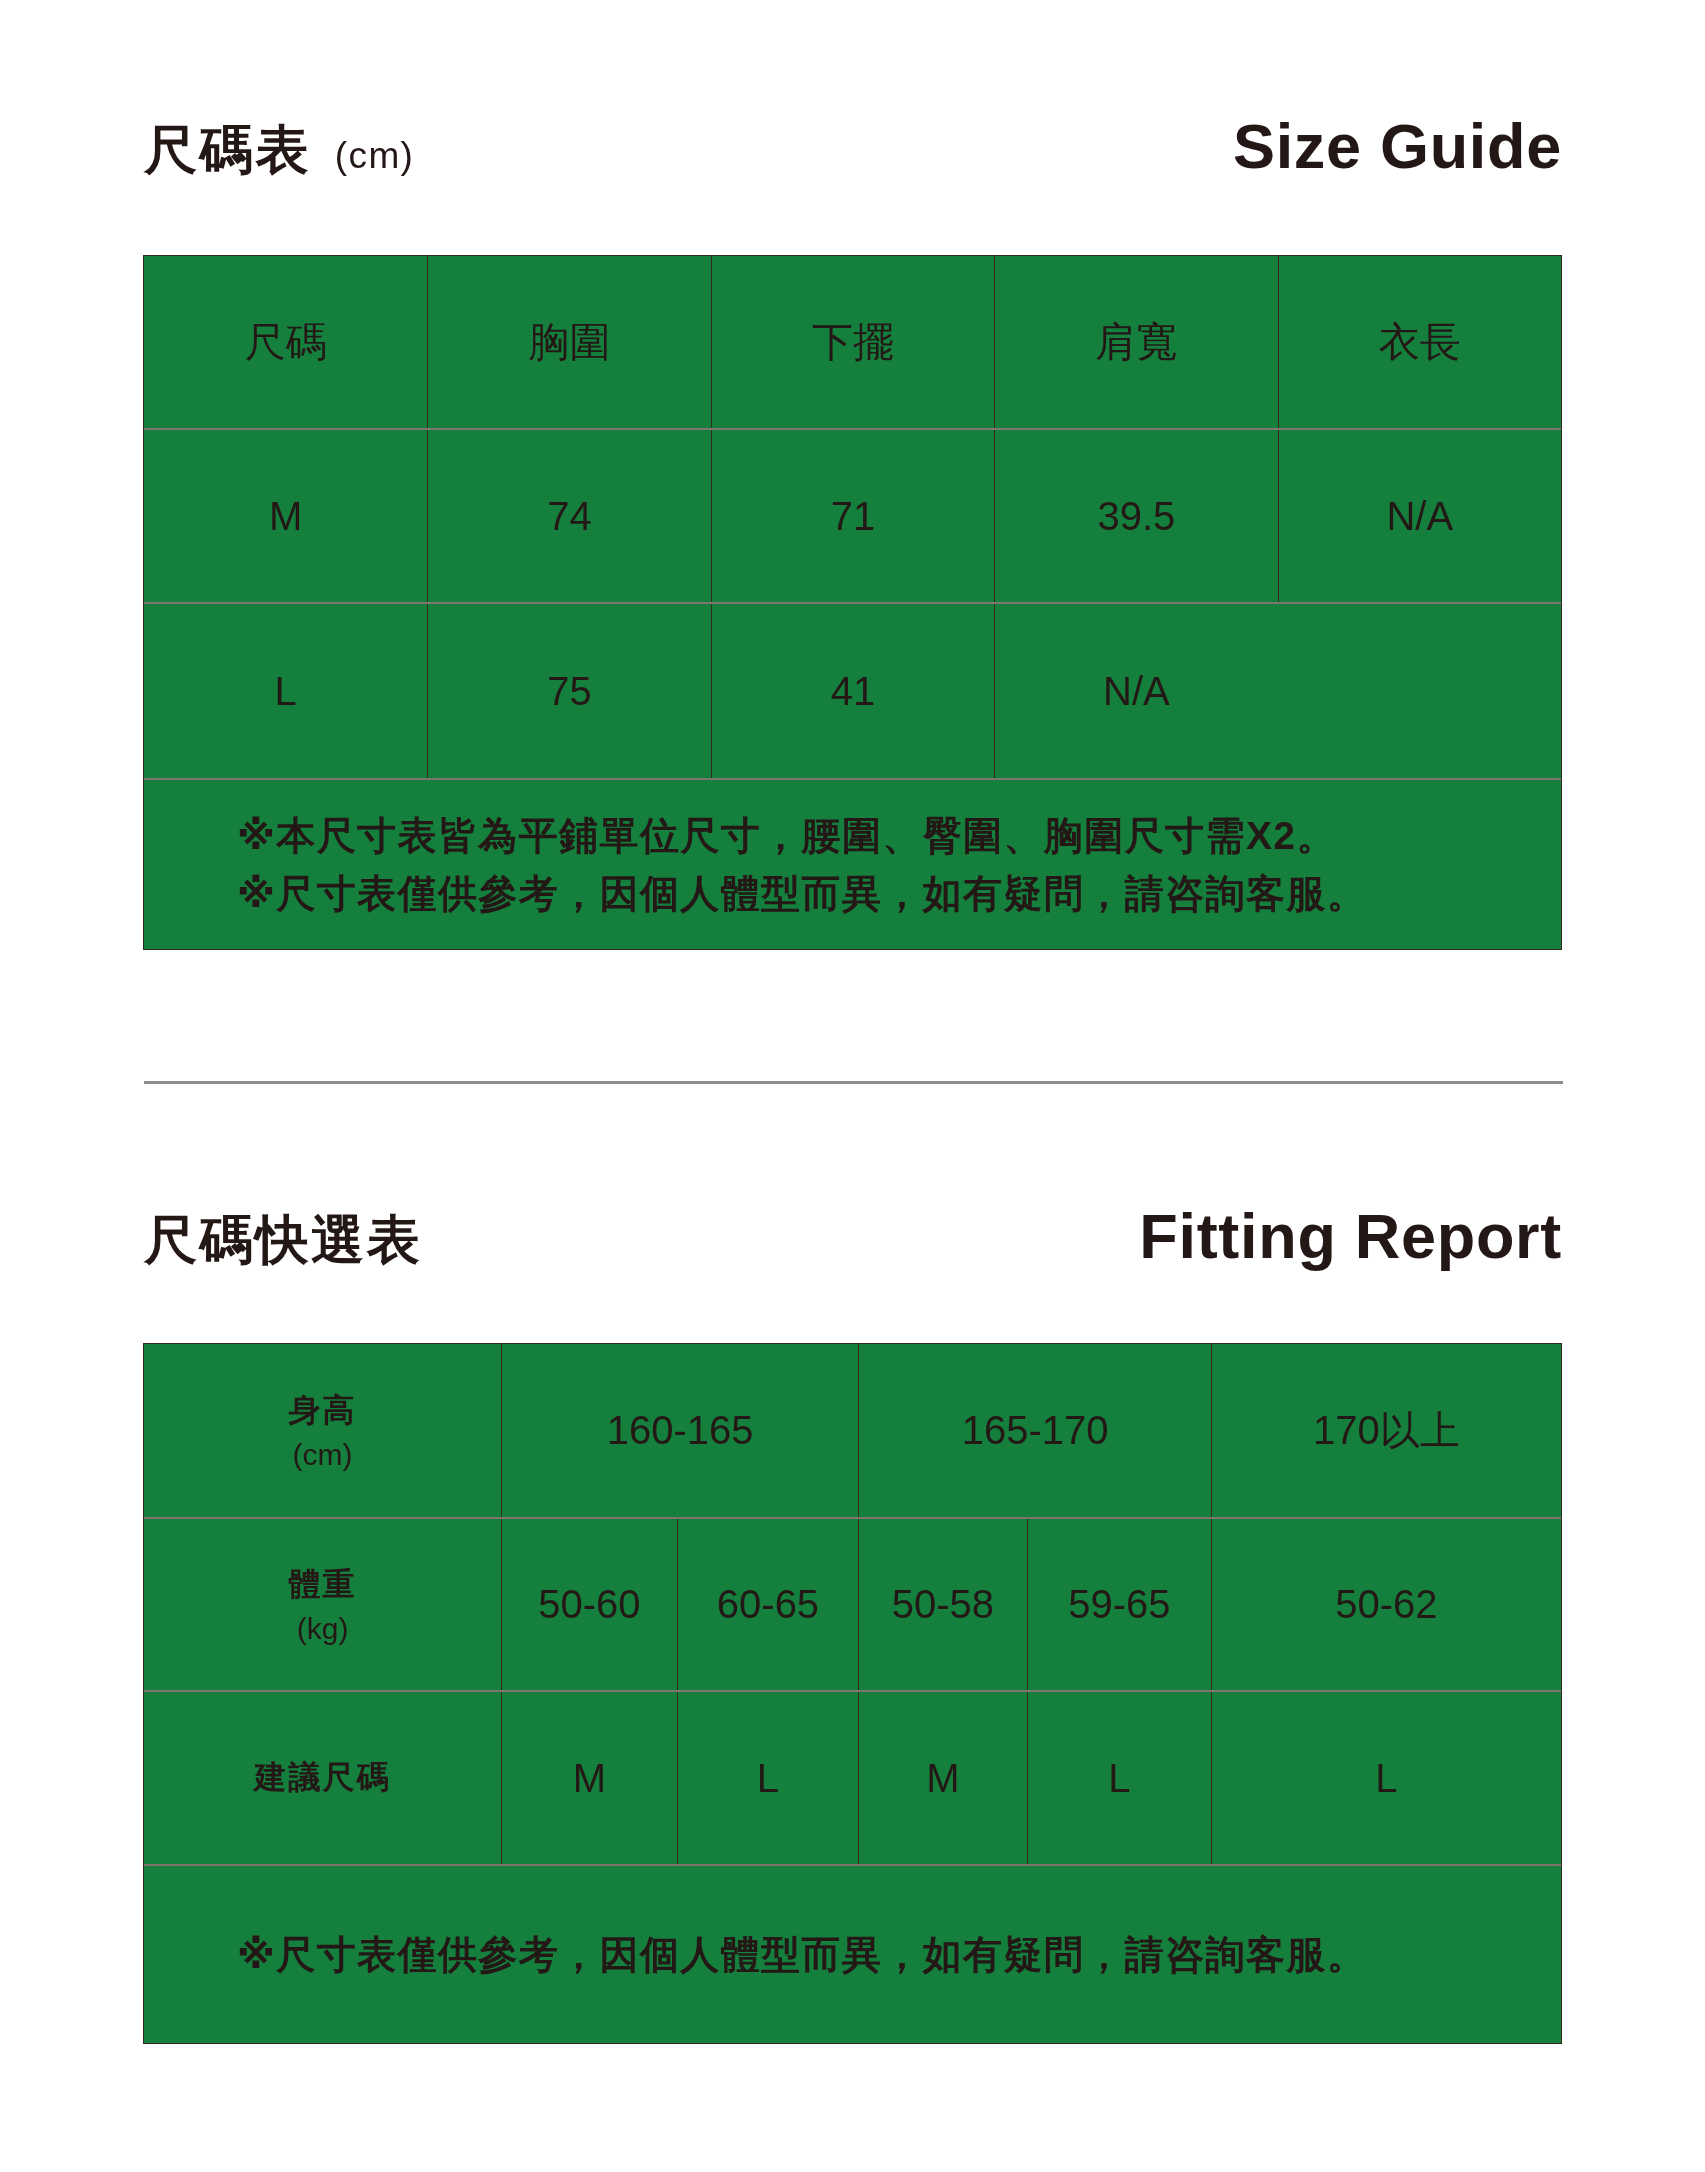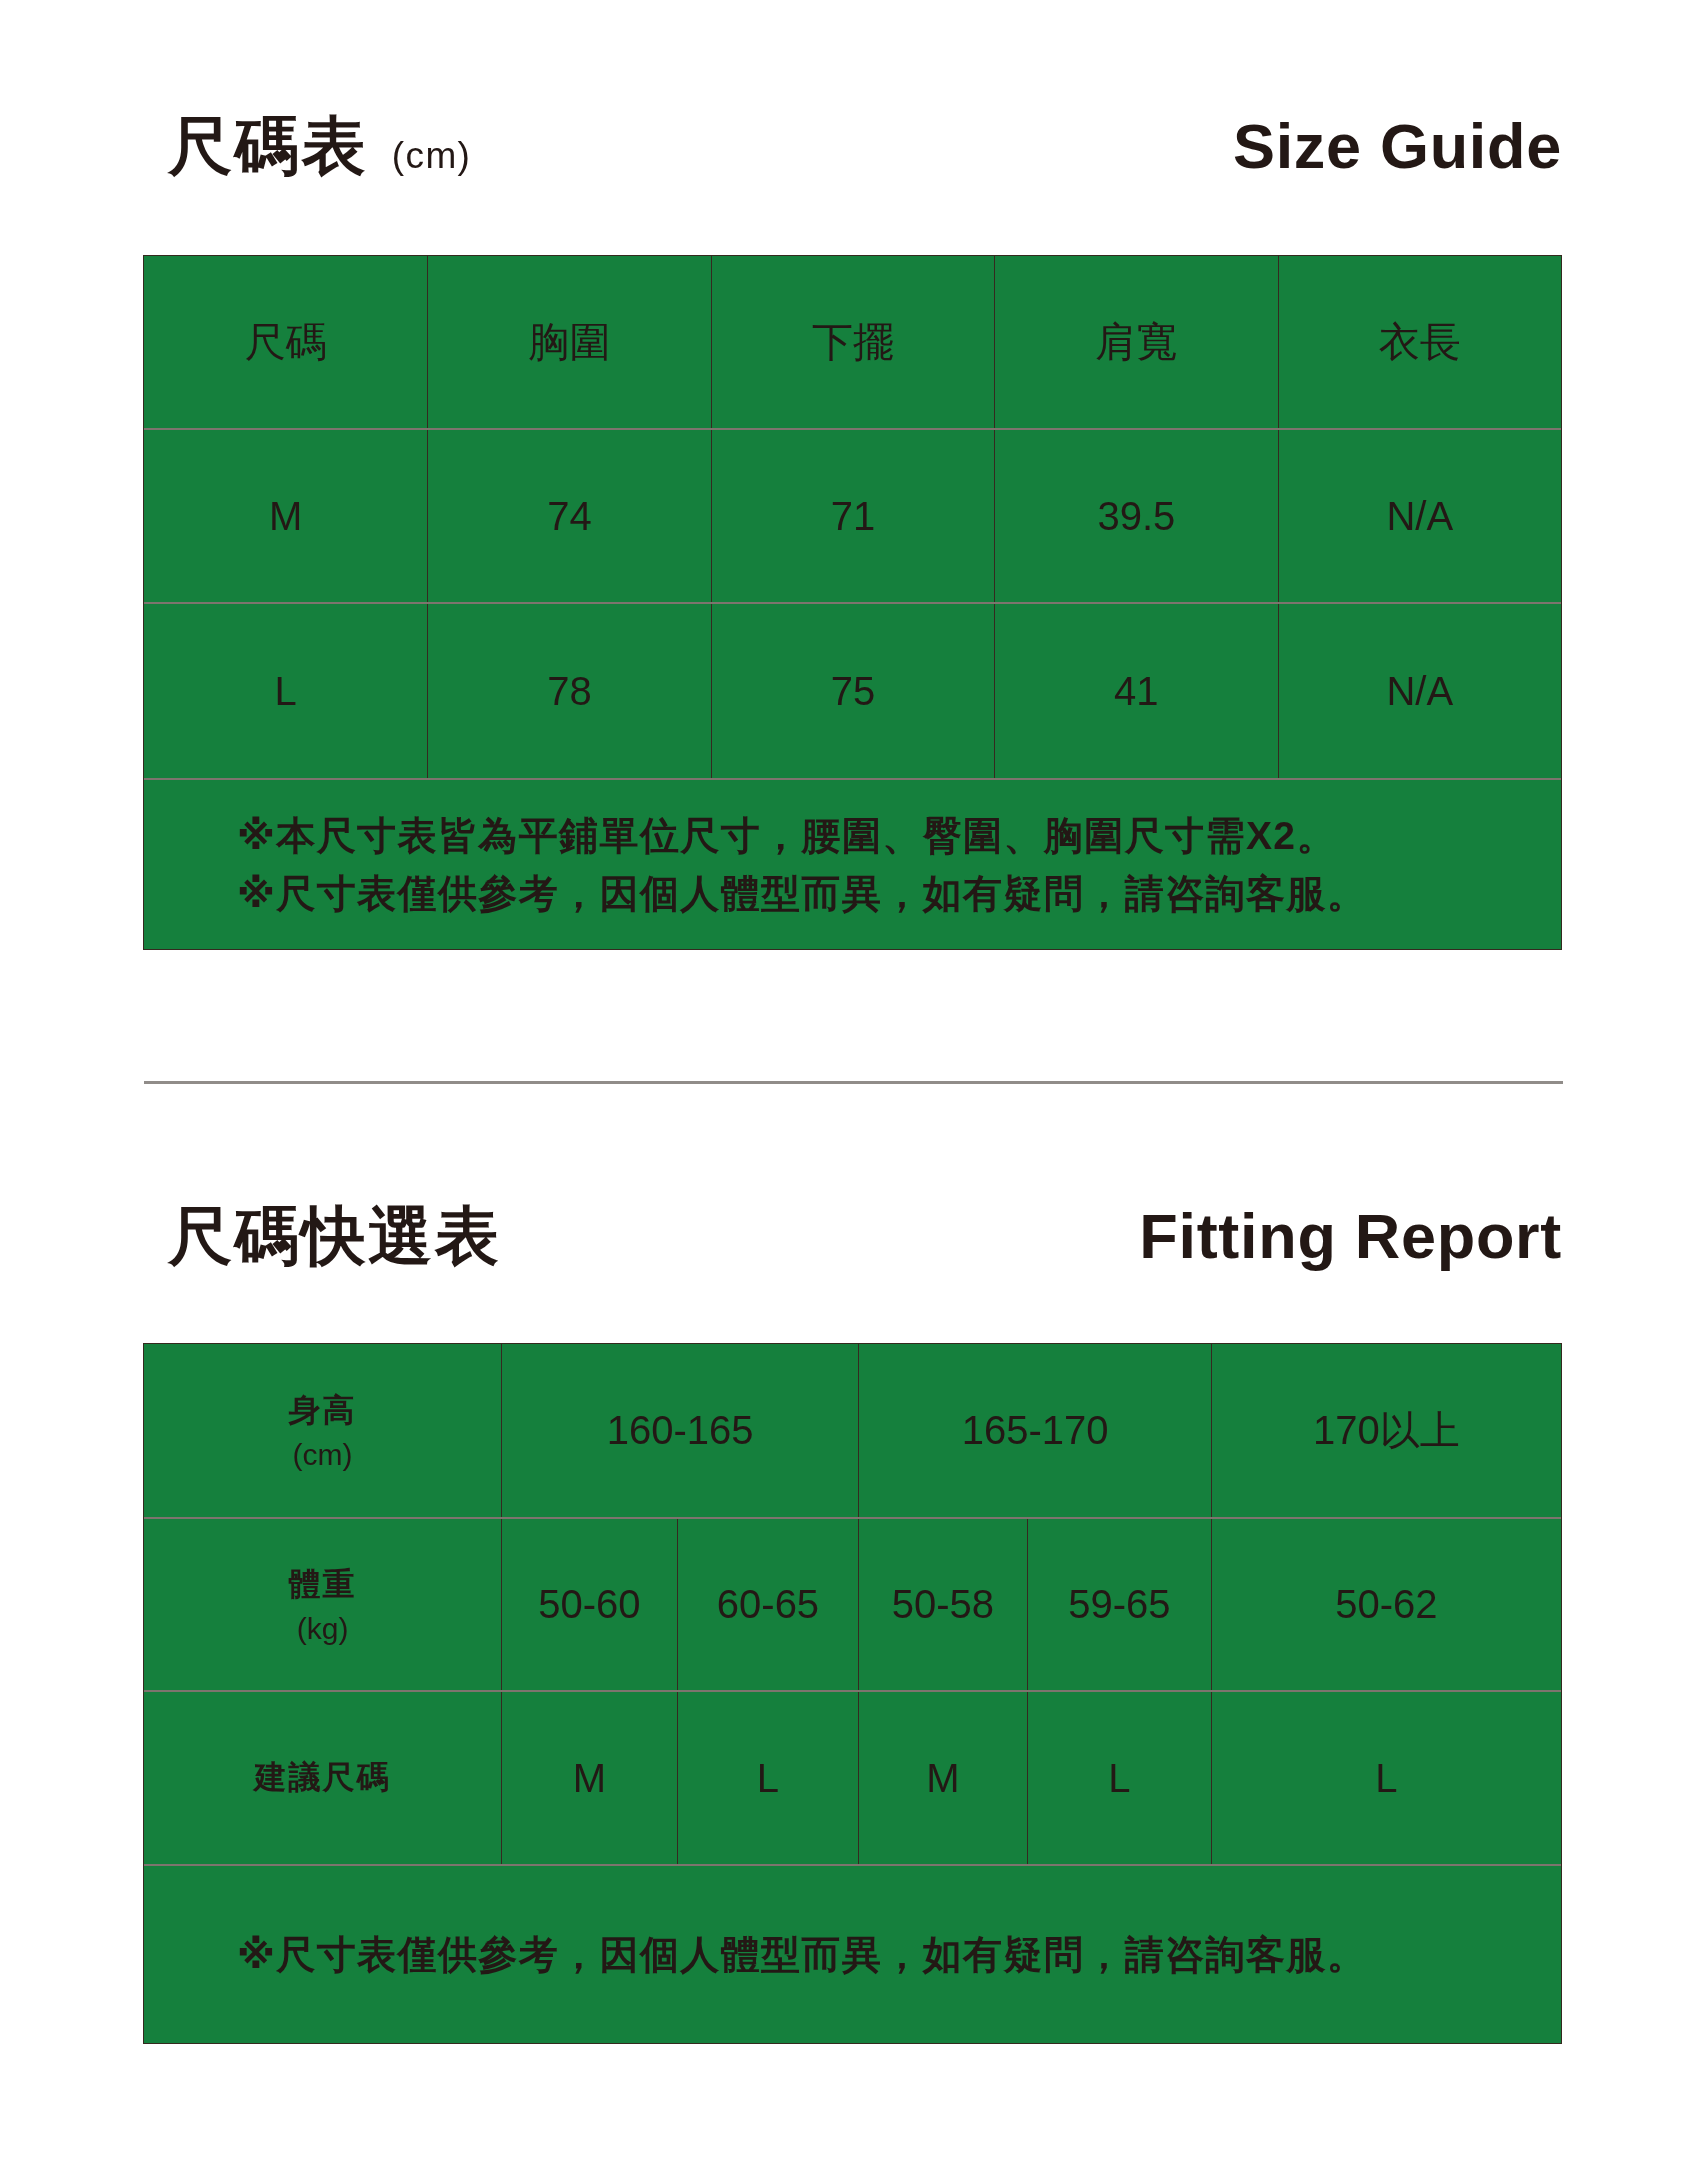--- a/index.html
+++ b/index.html
@@ -12,21 +12,21 @@
     font-family:"Liberation Sans","DejaVu Sans",sans-serif;
   }
 
   
   .title-row {
     position:absolute; left:144px; width:1418px;
     display:flex; justify-content:space-between; align-items:baseline;
   }
   #title1 { top:110px; }
   #title2 { top:1200px; }
-  .title-zh { font-size:64px; font-weight:700; letter-spacing:2.7px; line-height:1.15;margin-left:24px; }
+  .title-zh { font-size:53px; font-weight:700; letter-spacing:2.7px; line-height:1.15; }
   .title-unit { font-size:37px; font-weight:400; margin-left:20.6px; letter-spacing:1.4px; }
   .title-en { font-size:63px; font-weight:700; letter-spacing:0.7px; line-height:1.15; }
 
   
   .table {
     position:absolute; left:143px; width:1419px;
     border:1.4px solid #35291f;
     background:#15803d;
   }
   #sizeTable { top:255px; }
@@ -109,21 +109,20 @@
     </div>
     <div class="row r-data">
       <div class="cell c5 td">M</div>
       <div class="cell c5 td">74</div>
       <div class="cell c5 td">71</div>
       <div class="cell c5 td">39.5</div>
       <div class="cell c5 td">N/A</div>
     </div>
     <div class="row r-data2">
       <div class="cell c5 td">L</div>
-      <div class="cell c5 td">78</div>
       <div class="cell c5 td">75</div>
       <div class="cell c5 td">41</div>
       <div class="cell c5 td">N/A</div>
     </div>
     <div class="row r-note">
       <div class="note-cell">
         <div class="note-line">※本尺寸表皆為平鋪單位尺寸，腰圍、臀圍、胸圍尺寸需X2。</div>
         <div class="note-line">※尺寸表僅供參考，因個人體型而異，如有疑問，請咨詢客服。</div>
       </div>
     </div>

